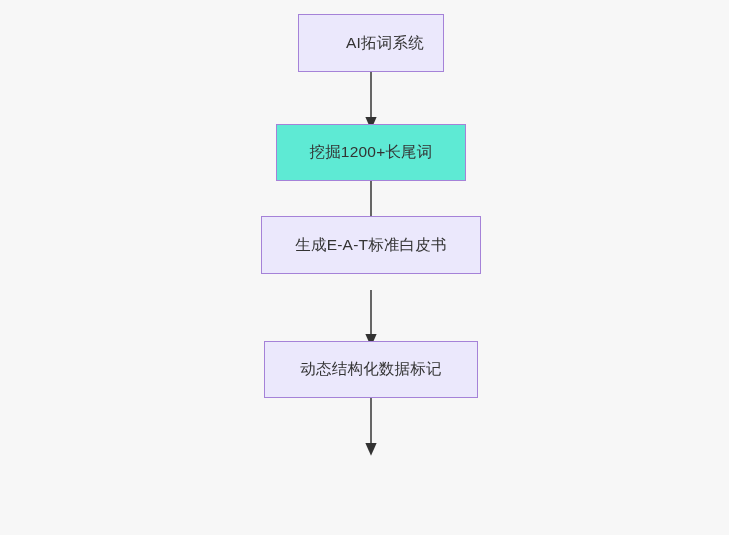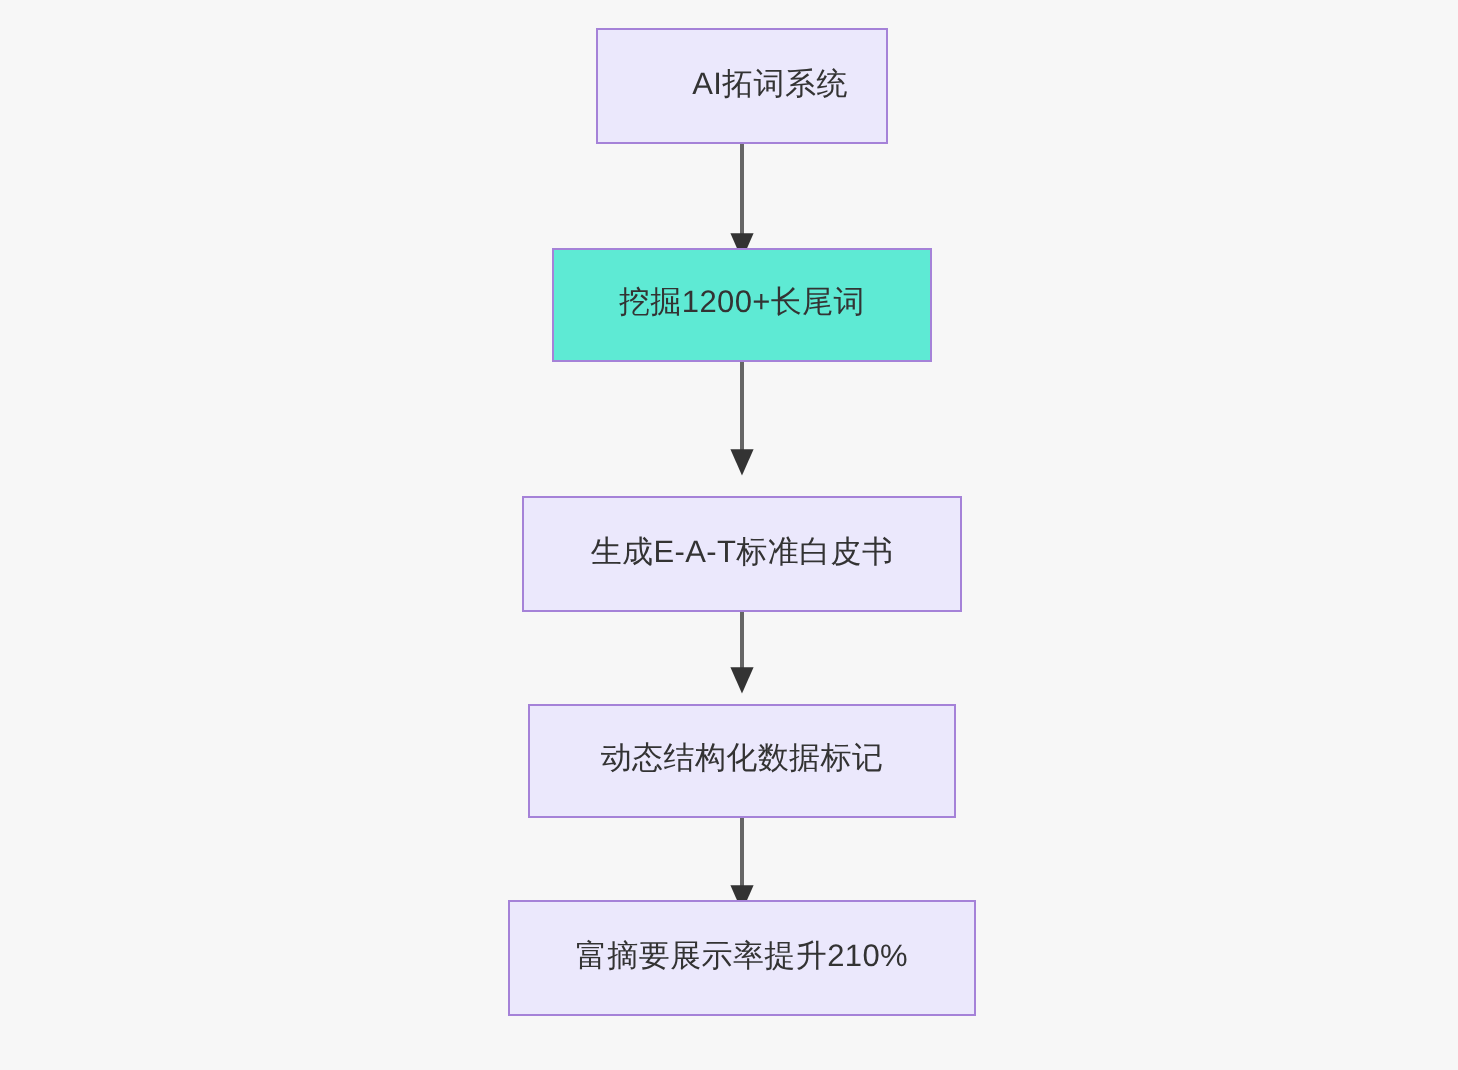--- a/index.html
+++ b/index.html
@@ -64,25 +64,22 @@
   </svg>
 
   <div class="node-box" style="left: 298px; top: 14px; width: 146px; height: 58px; background: rgb(235, 232, 252); border-color: rgb(165, 130, 216); color: rgb(51, 51, 51); padding-left: 28px;">
     <span class="node-label">AI拓词系统</span>
   </div>
 
   <div class="node-box" style="left: 276px; top: 124px; width: 190px; height: 57px; background: #5eead4; border-color: rgb(165, 130, 216); color: rgb(51, 51, 51);">
     <span class="node-label">挖掘1200+长尾词</span>
   </div>
 
-  <div class="node-box" style="left: 261px; top: 248px; width: 220px; height: 58px; background: rgb(235, 232, 252); border-color: rgb(165, 130, 216); color: rgb(51, 51, 51);">
+  <div class="node-box" style="left: 261px; top: 216px; width: 220px; height: 58px; background: rgb(235, 232, 252); border-color: rgb(165, 130, 216); color: rgb(51, 51, 51);">
     <span class="node-label">生成E-A-T标准白皮书</span>
   </div>
 
-  <div class="node-box" style="left: 264px; top: 341px; width: 214px; height: 57px; background: rgb(235, 232, 252); border-color: rgb(165, 130, 216); color: rgb(51, 51, 51); margin-top: 11px;">
+  <div class="node-box" style="left: 264px; top: 341px; width: 214px; height: 57px; background: rgb(235, 232, 252); border-color: rgb(165, 130, 216); color: rgb(51, 51, 51);">
     <span class="node-label">动态结构化数据标记</span>
   </div>
 
-  <div class="node-box" style="left: 254px; top: 450px; width: 234px; height: 58px; background: rgb(235, 232, 252); border-color: rgb(165, 130, 216); color: rgb(51, 51, 51);">
-    <span class="node-label">富摘要展示率提升210%</span>
-  </div>
 
 </div>
 
 </body></html>

